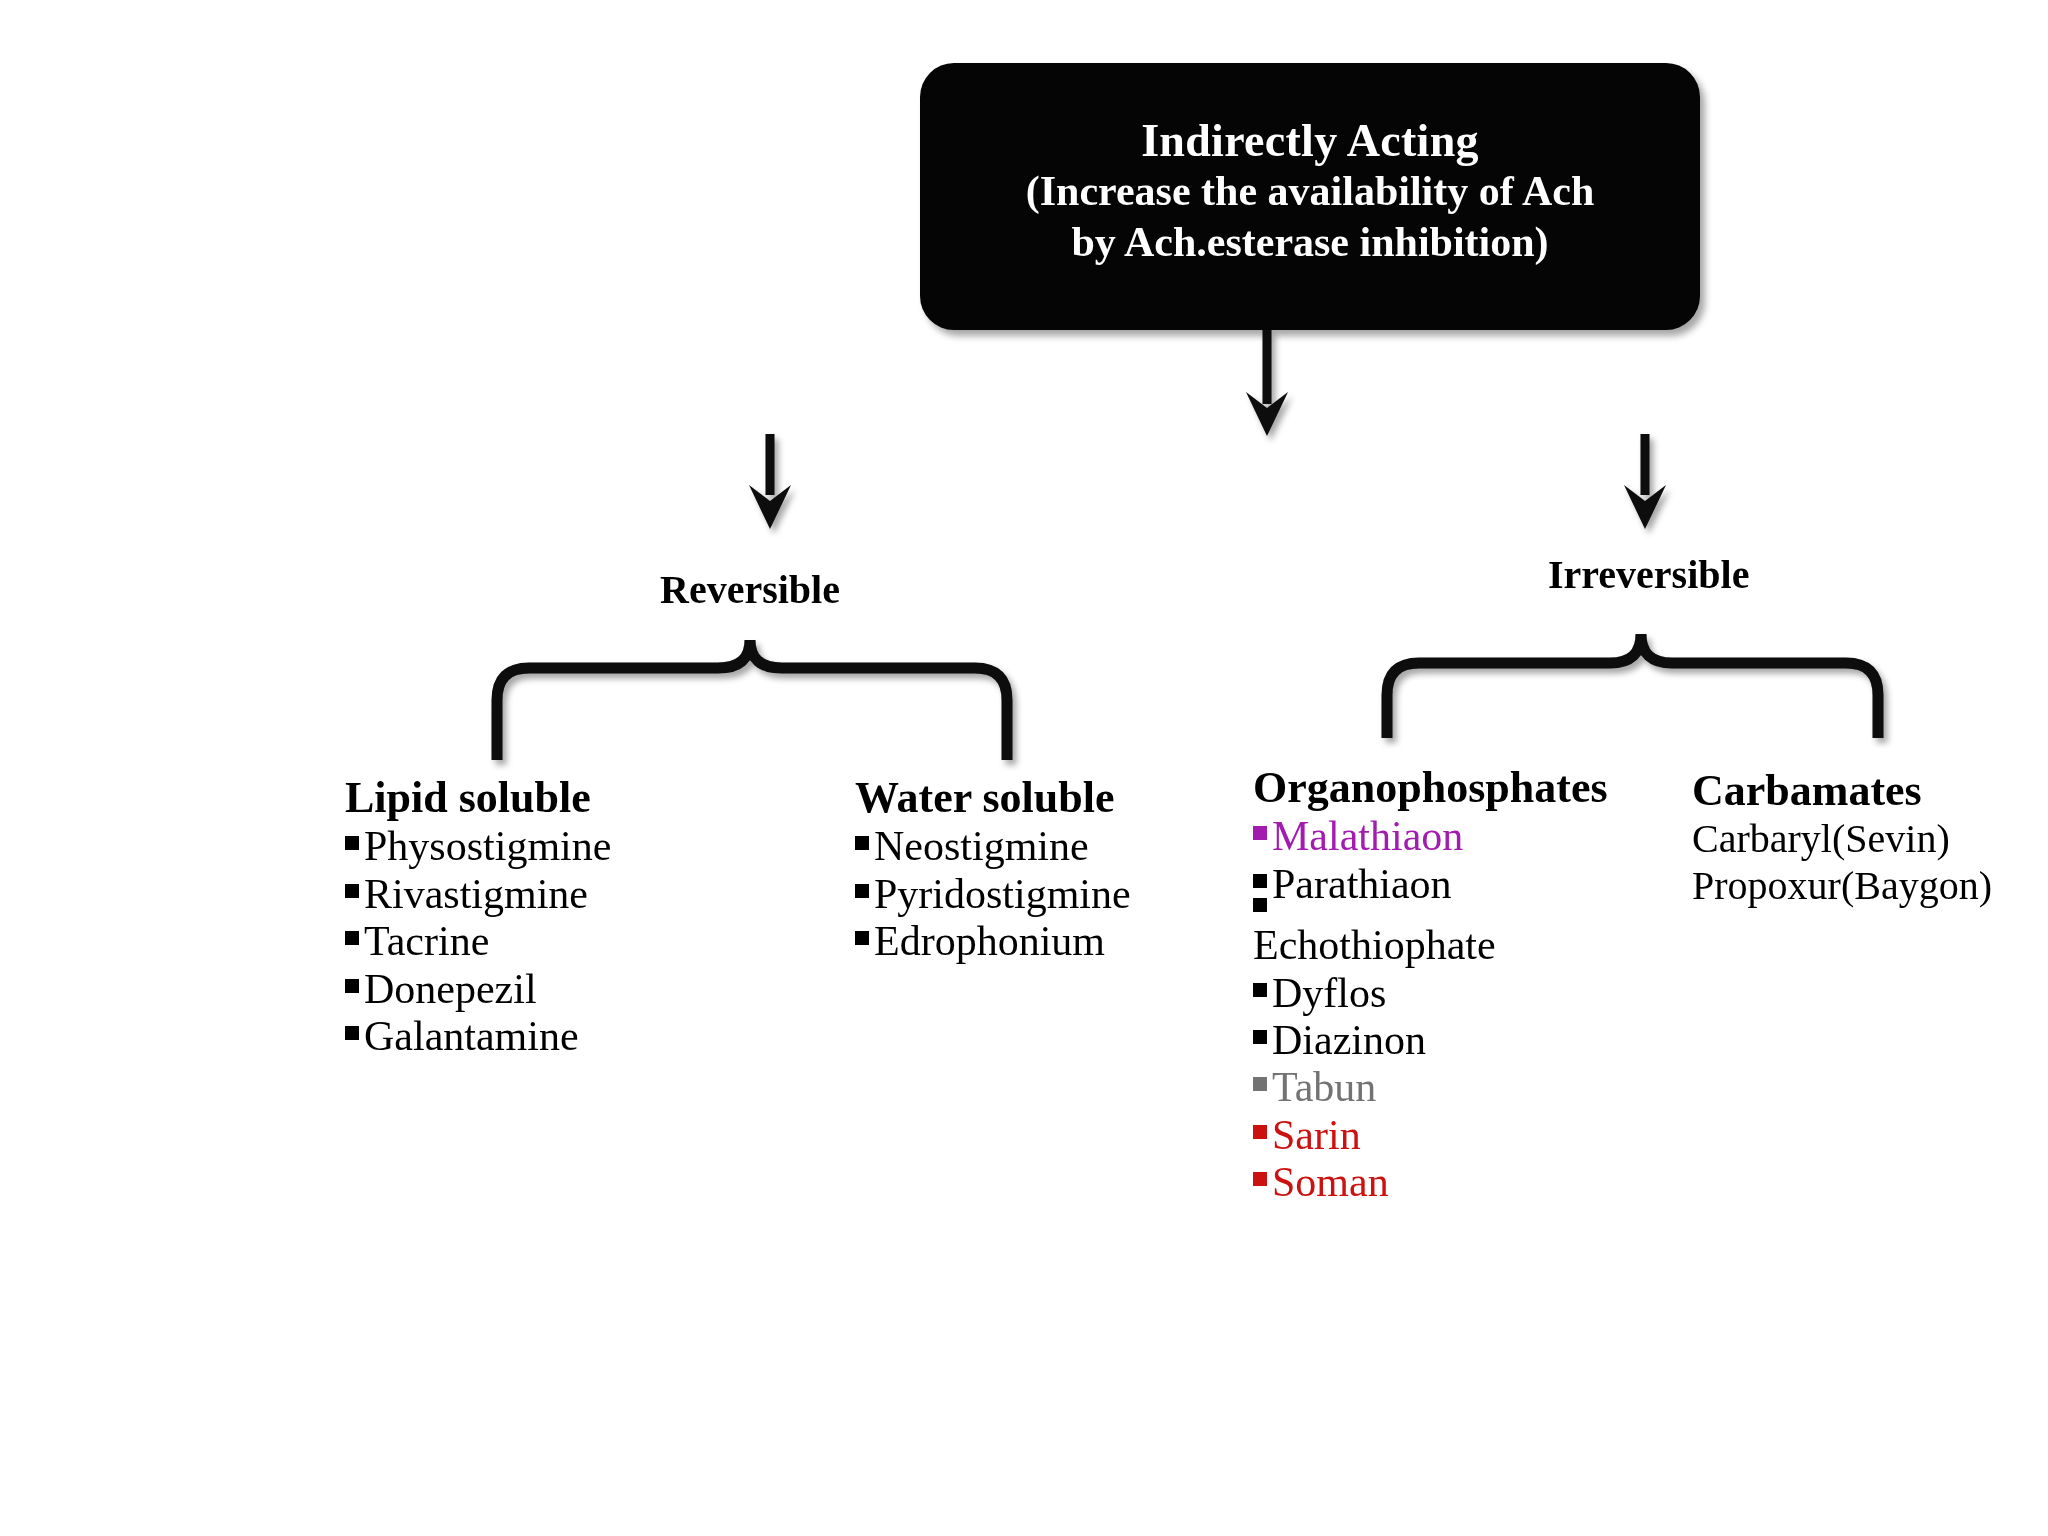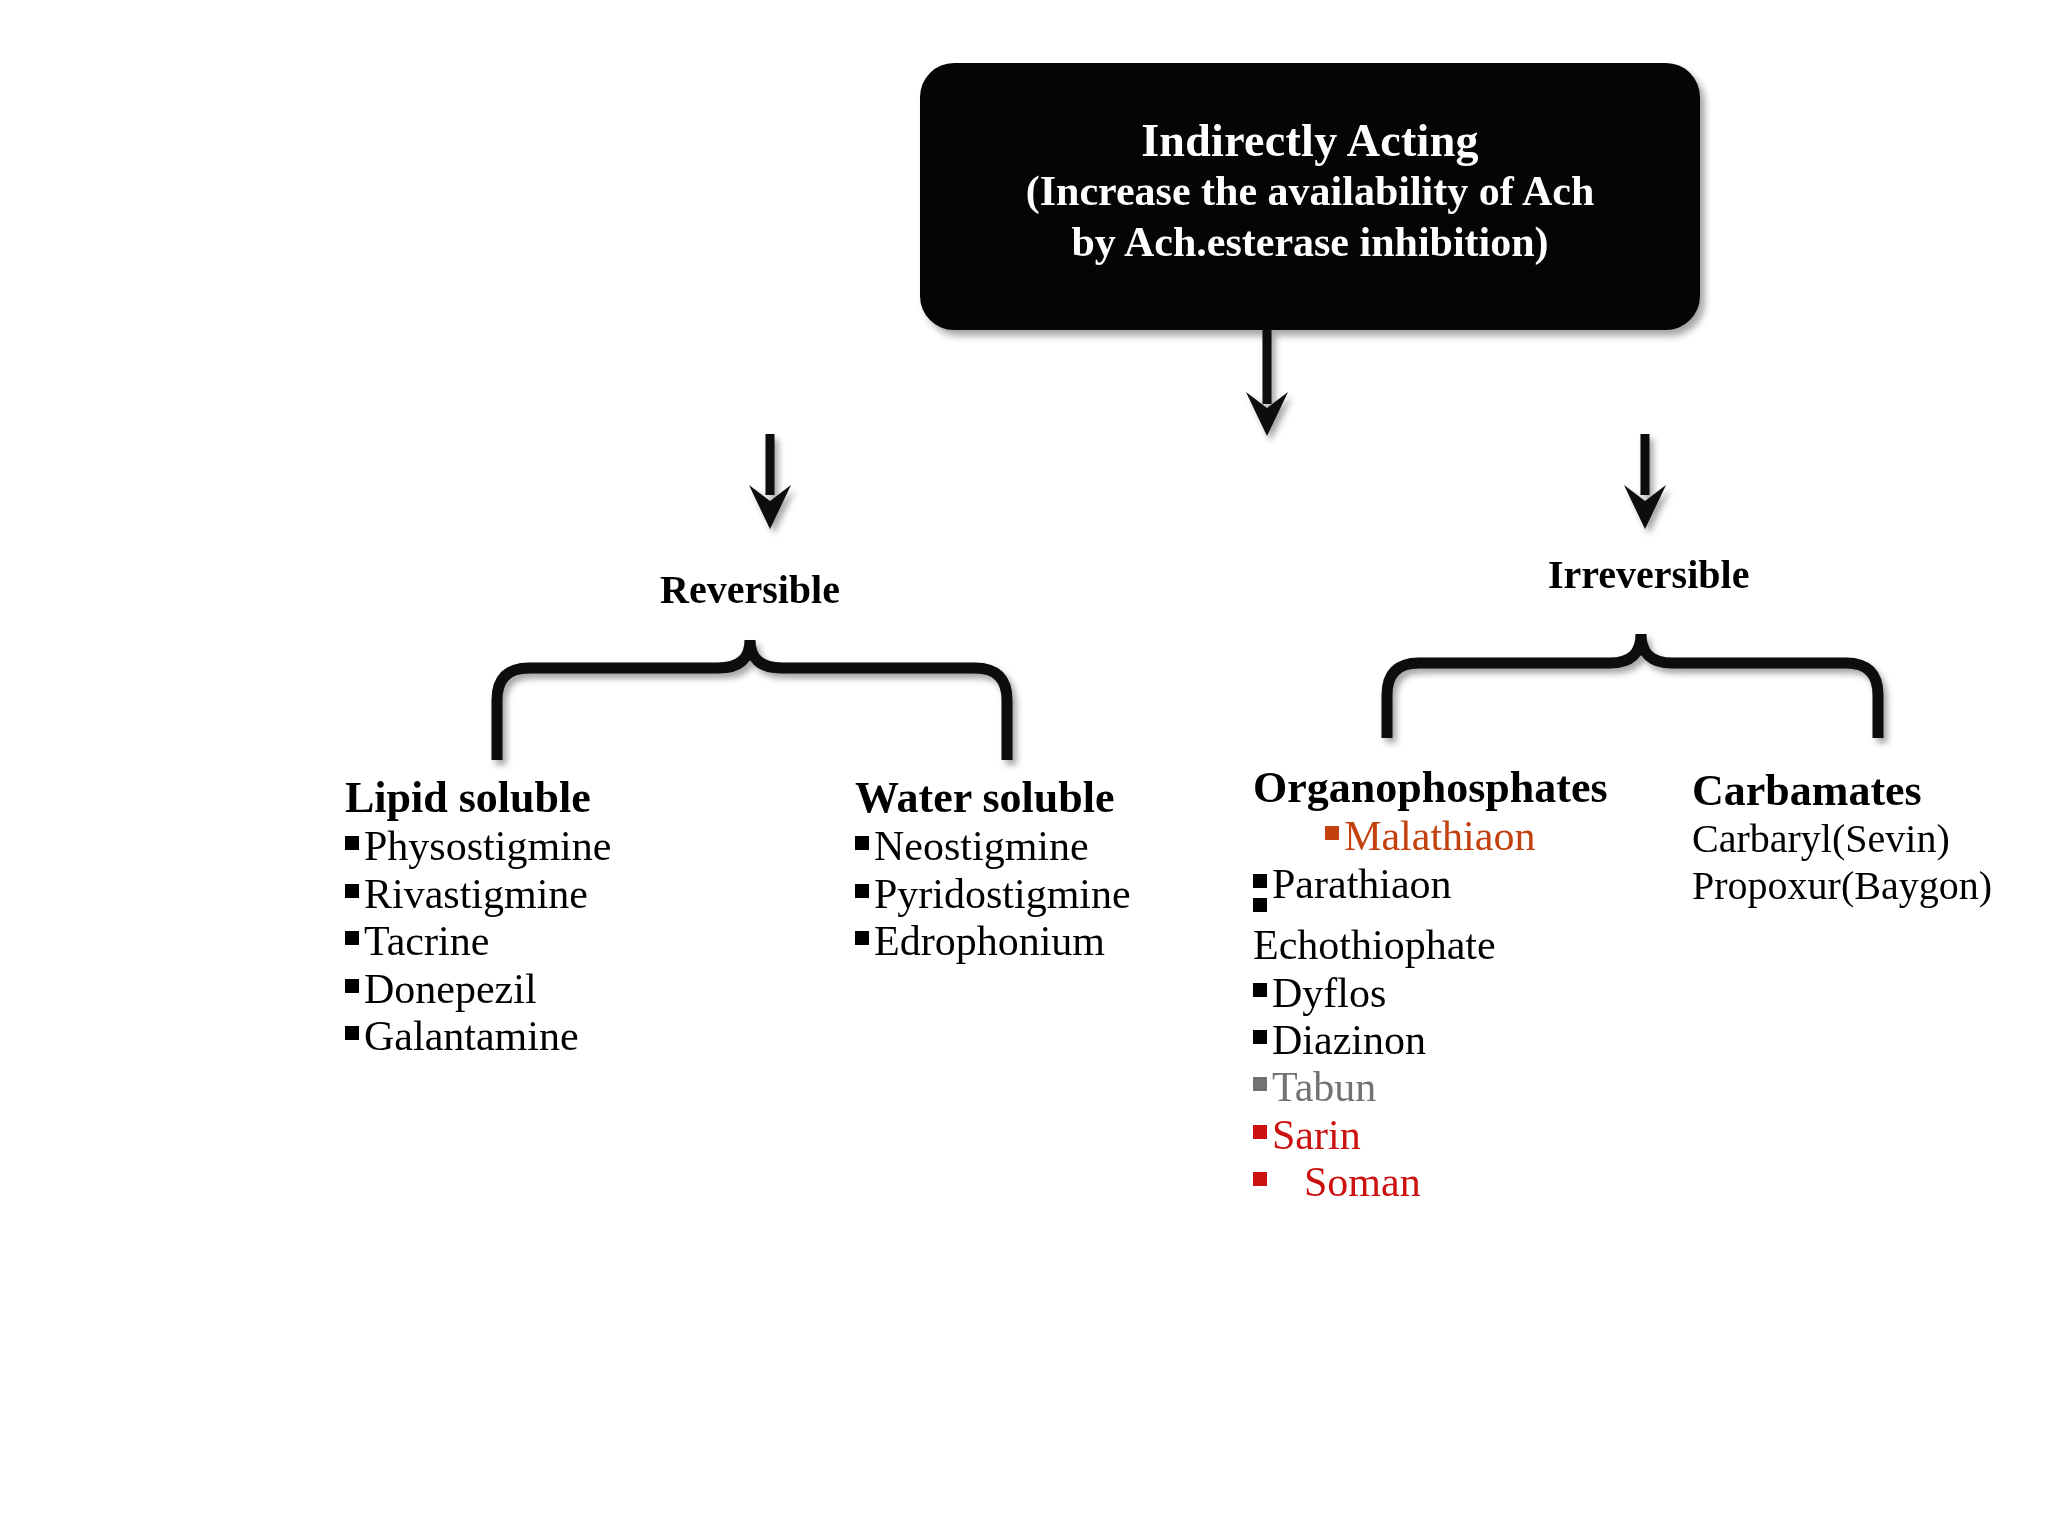--- a/index.html
+++ b/index.html
@@ -205,21 +205,21 @@
         <li class="item" style="color: rgb(0, 0, 0);">
           <span class="bullet"></span>
           <span>Edrophonium</span>
         </li>
       </ul>
   </div>
 
   <div class="column" id="col-organo">
     <div class="col-head">Organophosphates</div>
     <ul class="item-list">
-        <li class="item" style="color: #c2410c; justify-content: center;">
+        <li class="item" style="color: #a21caf;">
           <span class="bullet"></span>
           <span>Malathiaon</span>
         </li>
         <li class="item" style="color: rgb(0, 0, 0);">
           <span class="bullet"></span>
           <span>Parathiaon</span>
         </li>
         <li class="item" style="color: #000000; flex-direction: column;">
           <span class="bullet"></span>
           <span>Echothiophate</span>
@@ -233,21 +233,21 @@
           <span>Diazinon</span>
         </li>
         <li class="item" style="color: #737373;">
           <span class="bullet"></span>
           <span>Tabun</span>
         </li>
         <li class="item" style="color: rgb(204, 17, 17);">
           <span class="bullet"></span>
           <span>Sarin</span>
         </li>
-        <li class="item" style="color: rgb(204, 17, 17); gap: 32px;">
+        <li class="item" style="color: rgb(204, 17, 17);">
           <span class="bullet"></span>
           <span>Soman</span>
         </li>
       </ul>
   </div>
 
   <div class="column" id="col-carbamates">
     <div class="col-head">Carbamates</div>
     <ul class="item-list">
         <li class="item plain" style="color: rgb(0, 0, 0);">

